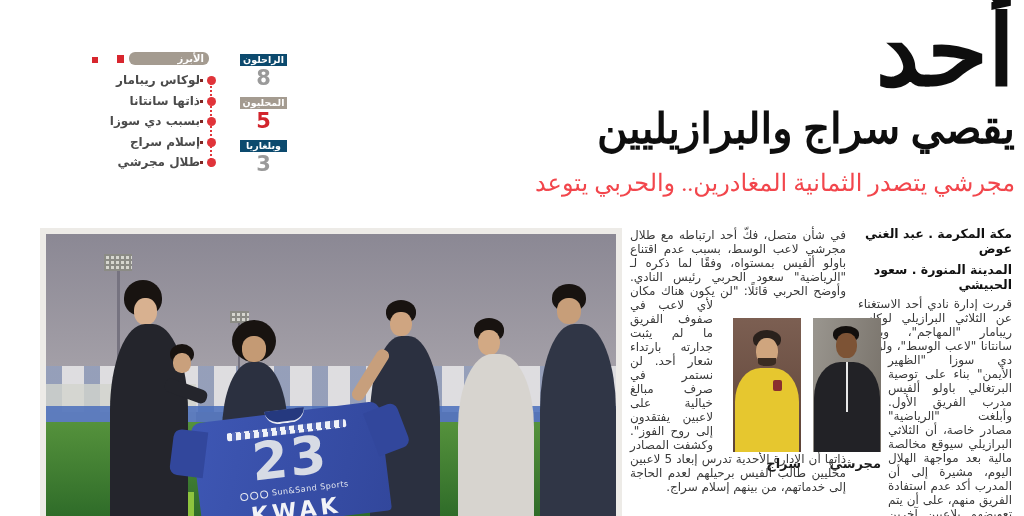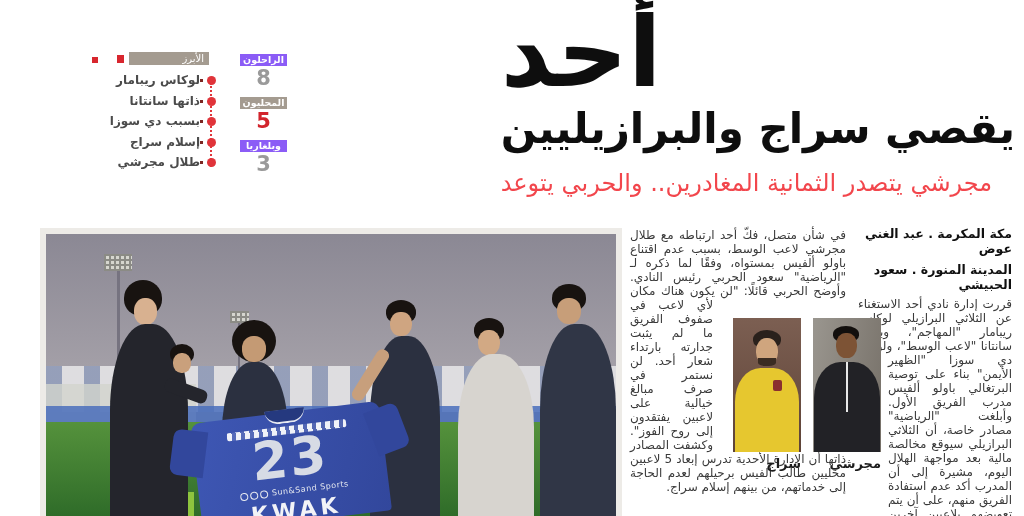--- a/index.html
+++ b/index.html
@@ -2,42 +2,42 @@
 <html lang="ar"><head>
 <meta charset="utf-8">
 <style>
   html,body { margin:0; padding:0; }
   .page {
     position:relative; width:1024px; height:516px; background:#ffffff;
     overflow:hidden; font-family:"DejaVu Sans", sans-serif;
   }
 
   
-  .headline-block { position:absolute; top:0; right:9px; text-align:left; direction:rtl; }
+  .headline-block { position:absolute; top:0; right:9px; text-align:right; direction:rtl;font-family:Liberation Serif, serif; }
   .kicker   { font-size:98px; font-weight:bold; color:#0e0e0e; line-height:1.08; letter-spacing:-3px; }
   .mainhead { font-size:42px; font-weight:bold; color:#0e0e0e; line-height:1.1; margin-top:0px; }
   .subhead  { font-size:24px; color:#f2464c; margin-top:17px; }
 
   
   .stats { position:absolute; left:90px; top:45px; width:232px; height:140px; }
   .stats .tick   { position:absolute; left:2px;  top:12px; width:6px; height:6px; background:#d8262e; }
   .stats .accent { position:absolute; left:27px; top:10px; width:7px; height:8px; background:#d8262e; }
   .stats .titlebar {
     position:absolute; left:39px; top:7px; width:80px; height:13px; background:#a49b90;
-    color:#fff; font-size:10px; font-weight:normal; line-height:13px; text-align:right;
-    padding:0 5px 0 0; box-sizing:border-box; direction:rtl;
+    color:#fff; font-size:10px; font-weight:bold; line-height:13px; text-align:right;
+    padding:0 5px 0 0; box-sizing:border-box; direction:rtl;border-radius:6px;
   }
   .stat-name { position:absolute; right:122px; white-space:nowrap; font-size:12px; font-weight:bold;
                color:#4b4b4b; direction:rtl; line-height:12px; }
   .dotline { position:absolute; left:120px; top:38px; height:84px; border-left:2px dotted #e0343a; }
   .bigdot  { position:absolute; left:117px; width:9px; height:9px; border-radius:50%; background:#e0343a; }
   .sqdot   { position:absolute; left:110px; width:3px; height:3px; background:#7c2622; }
   .sbox { position:absolute; left:150px; width:47px; height:12px; font-size:9.5px; font-weight:bold;
           color:#fff; text-align:center; line-height:12px; direction:rtl; }
-  .sbox.red  { background:#8b5cf6; }
+  .sbox.red  { background:#0c4a6e; }
   .sbox.gray { background:#a49b90; }
   .sval { position:absolute; left:150px; width:47px; text-align:center; font-size:21px;
           font-weight:bold; line-height:21px; }
   .sval.gray { color:#9a9a9a; }
   .sval.red  { color:#d2252d; }
 
   
   .col { position:absolute; direction:rtl; text-align:justify; text-align-last:right; color:#3a3a3a; }
   .col p { margin:0; font-size:12px; line-height:14px; }
   .col-right { left:858px; top:226px; width:154px; }

